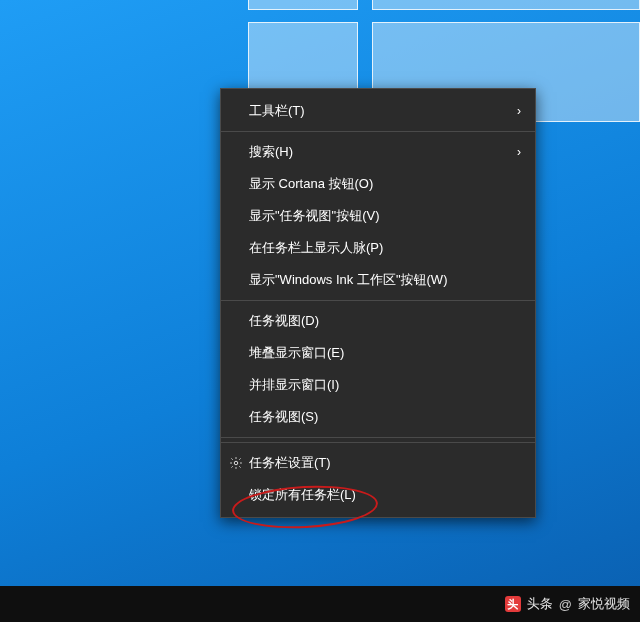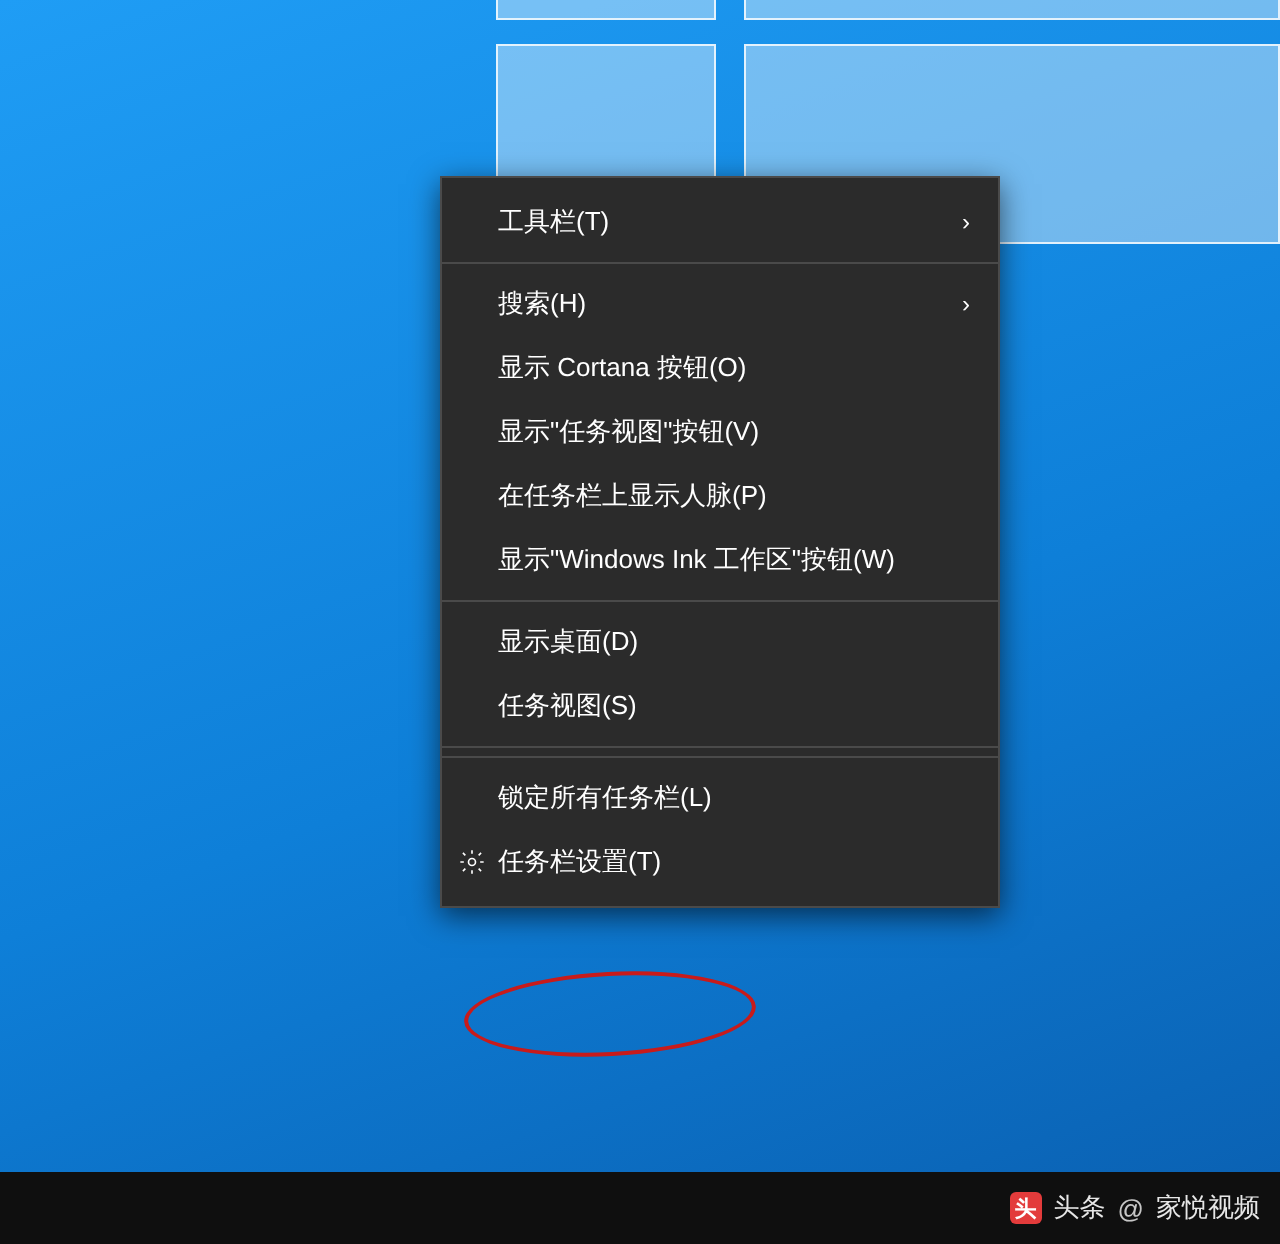--- a/index.html
+++ b/index.html
@@ -11,21 +11,21 @@
   
   .winlogo { position: absolute; top: 0; left: 248px; width: 392px; height: 180px; }
   .winlogo .sq { position: absolute; background: rgba(255,255,255,0.40); border: 1px solid rgba(255,255,255,0.8); }
   .sq1 { left: 0;   top: -90px; width: 110px; height: 100px; } 
   .sq2 { left: 124px; top: -90px; width: 268px; height: 100px; }
   .sq3 { left: 0;   top: 22px;  width: 110px; height: 100px; }
   .sq4 { left: 124px; top: 22px;  width: 268px; height: 100px; }
 
   
   .ctxmenu {
-    position: absolute; left: 220px; top: 88px; width: 280px;
+    position: absolute; left: 220px; top: 88px; width: 316px;
     background: #2b2b2b; color: #fff; padding: 6px 0;
     box-shadow: 0 4px 14px rgba(0,0,0,0.6);
     border: 1px solid #4a4a4a;
     font-size: 13px;
   }
   .ctxmenu .item {
     position: relative;
     display: flex; align-items: center;
     height: 32px; line-height: 32px;
     padding: 0 16px 0 28px;
@@ -100,42 +100,48 @@
     <div class="item">
       <span>在任务栏上显示人脉(P)</span>
     </div>
     <div class="item">
       <span>显示"Windows Ink 工作区"按钮(W)</span>
     </div>
 
     <div class="sep"></div>
 
     <div class="item">
-      <span>显示桌面(D)</span>
+      <span>任务视图(D)</span>
+    </div>
+    <div class="item">
+      <span>堆叠显示窗口(E)</span>
+    </div>
+    <div class="item">
+      <span>并排显示窗口(I)</span>
     </div>
     <div class="item">
       <span>任务视图(S)</span>
     </div>
 
     <div class="sep"></div>
 
 
     <div class="sep"></div>
 
     <div class="item">
-      <span>锁定所有任务栏(L)</span>
-    </div>
-    <div class="item">
       <span class="gear">
         <svg viewBox="0 0 24 24">
             <circle cx="12" cy="12" r="3"></circle>
             <path d="M12 2v3M12 19v3M4.2 4.2l2.1 2.1M17.7 17.7l2.1 2.1M2 12h3M19 12h3M4.2 19.8l2.1-2.1M17.7 6.3l2.1-2.1"></path>
           </svg>
       </span>
       <span>任务栏设置(T)</span>
+    </div>
+    <div class="item">
+      <span>锁定所有任务栏(L)</span>
     </div>
 
   </div>
 
   <div class="highlight-ellipse"></div>
 
   <div class="taskbar">
     <div class="watermark">
       <div class="brand-icon">头</div>
       <span>头条</span>

